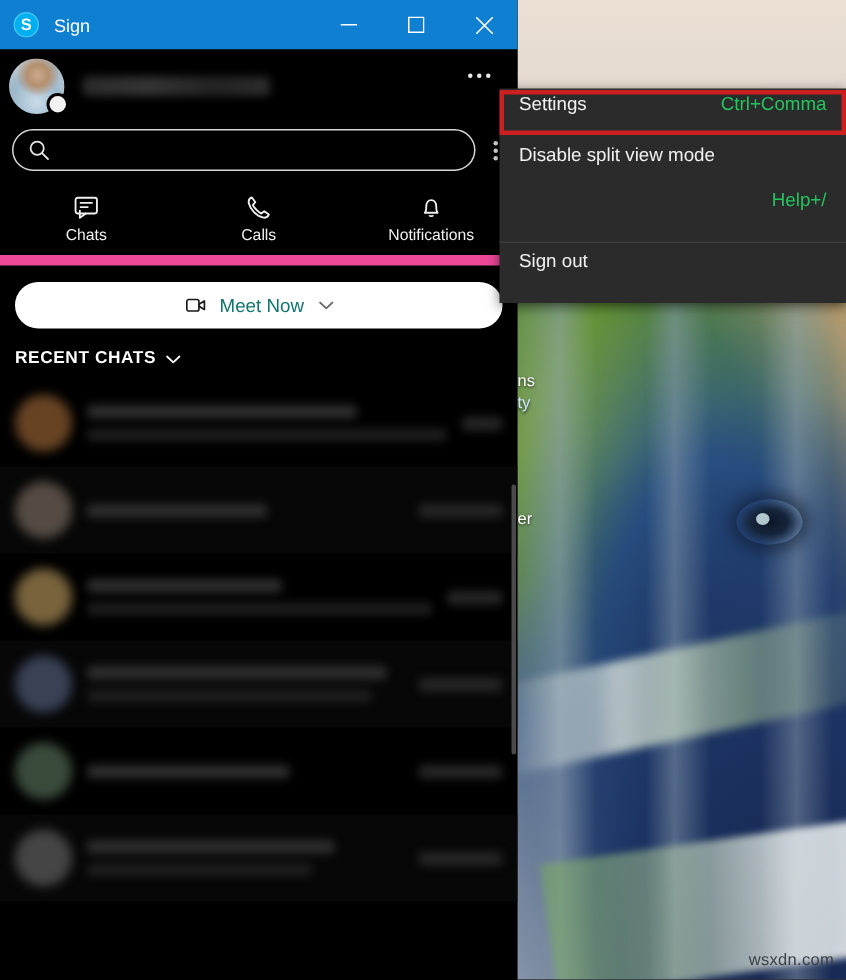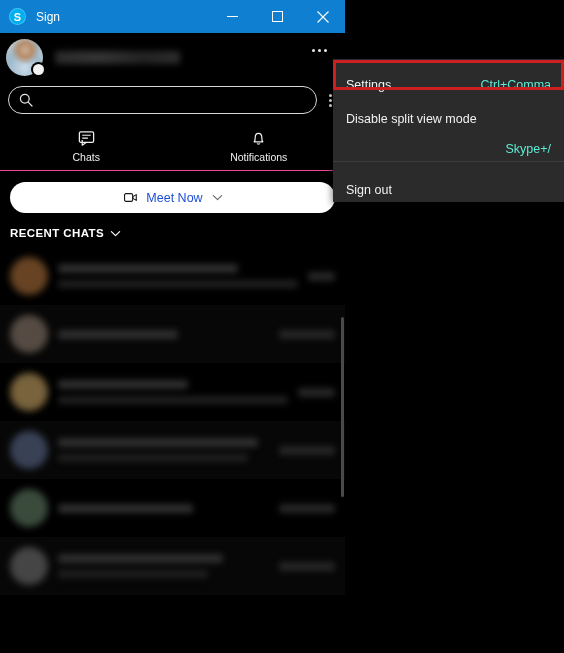--- a/index.html
+++ b/index.html
@@ -293,21 +293,21 @@
     height: 3px;
     border-radius: 50%;
     background: #e6e6e6;
     display: block;
   }
 
   
   .tabs {
     display: flex;
     height: 48px;
-    border-bottom: 1px solid #ec4899;
+    border-bottom: 7px solid #ec4899;
     margin-top: 4px;
   }
   .tab {
     flex: 1;
     display: flex;
     flex-direction: column;
     align-items: center;
     justify-content: center;
     gap: 3px;
     overflow: hidden;
@@ -327,21 +327,21 @@
   }
   .pill {
     flex: 1;
     height: 31px;
     border-radius: 16px;
     background: #ffffff;
     display: flex;
     align-items: center;
     justify-content: center;
     gap: 7px;
-    color: #1d4ed8;
+    color: #0f766e;
     font-size: 12.5px;
     font-family: "Liberation Sans", sans-serif;
   }
   .pill .chev { margin-left: 2px; }
 
   
   .recent-head {
     display: flex;
     align-items: center;
     gap: 6px;
@@ -424,32 +424,32 @@
     left: 333px;
     top: 59px;
     width: 231px;
     background: #2b2b2b;
     box-shadow: 0 2px 8px rgba(0,0,0,0.6);
     padding: 3px 0 5px 0;
     box-sizing: border-box;
   }
   .ctx-item {
     display: flex;
-    align-items: flex-end;
+    align-items: flex-start;
     height: 30px;
     padding: 0 13px;
     color: #f1f1f1;
     font-size: 12.5px;
     font-family: "Liberation Sans", sans-serif;
     position: relative;
     box-sizing: border-box;
   }
   .ctx-item .accel {
     margin-left: auto;
-    color: #5eead4;
+    color: #22c55e;
     font-size: 12.5px;
   }
   .ctx-sep {
     height: 1px;
     background: #3d3d3d;
     margin: 5px 0 5px 0;
   }
   .ctx-gap { height: 4px; }
 
   
@@ -462,20 +462,30 @@
     border: 3px solid #cc1f1f;
     box-sizing: border-box;
     pointer-events: none;
   }
 </style>
 </head>
 <body>
 
 <div id="root">
 
+  <div class="bg-wrap">
+    <div class="bg-art"></div>
+    <div class="bg-stripe"></div>
+    <div class="bg-stripe2"></div>
+    <div class="bg-eye"></div>
+    <div class="bg-text t1">ns</div>
+    <div class="bg-text t2">ty</div>
+    <div class="bg-text t3">er</div>
+    <div class="watermark">wsxdn.com</div>
+  </div>
 
   <div class="skype-window">
 
     <div class="titlebar">
       <div class="sky-logo">S</div>
       <div class="title-text">Sign</div>
       <div class="win-controls">
         <div class="win-btn">
           <svg width="11" height="11" viewBox="0 0 11 11">
             <rect x="0" y="5" width="11" height="1" fill="#ffffff"></rect>
@@ -524,20 +534,26 @@
     </div>
 
     <div class="tabs">
       <div class="tab">
         <svg width="19" height="19" viewBox="0 0 20 20">
           <rect x="2.5" y="3" width="15" height="11" rx="1.5" fill="none" stroke="#f0f0f0" stroke-width="1.3"></rect>
           <path d="M5.5 11.5 L5.5 17 L10 13.9" fill="none" stroke="#f0f0f0" stroke-width="1.3" stroke-linejoin="round"></path>
           <path d="M5.5 6.6 H14.5 M5.5 9.6 H11.5" stroke="#f0f0f0" stroke-width="1.2"></path>
         </svg>
         <span class="tab-label">Chats</span>
+      </div>
+      <div class="tab">
+        <svg width="19" height="19" viewBox="0 0 20 20">
+          <path d="M5.2 2.8 C3.6 3.4 2.6 5 3.1 7 C4.1 11.3 8.3 15.6 12.8 16.8 C14.8 17.3 16.5 16.3 17.1 14.7 L13.9 12.4 L11.8 14.1 C9.8 13.1 6.8 10.1 5.8 8.1 L7.6 6.1 Z" fill="none" stroke="#f0f0f0" stroke-width="1.3" stroke-linejoin="round"></path>
+        </svg>
+        <span class="tab-label">Calls</span>
       </div>
       <div class="tab">
         <svg width="19" height="19" viewBox="0 0 20 20">
           <path d="M5.5 13.5 C5.5 13.5 6.5 12.6 6.5 9.2 C6.5 6.4 8 4.6 10 4.6 C12 4.6 13.5 6.4 13.5 9.2 C13.5 12.6 14.5 13.5 14.5 13.5 Z" fill="none" stroke="#f0f0f0" stroke-width="1.3" stroke-linejoin="round"></path>
           <path d="M8.6 15.2 C8.9 16.1 11.1 16.1 11.4 15.2" fill="none" stroke="#f0f0f0" stroke-width="1.2"></path>
         </svg>
         <span class="tab-label">Notifications</span>
       </div>
     </div>
 
@@ -624,21 +640,21 @@
   <div class="ctx-menu">
     <div class="ctx-item">
       <span>Settings</span>
       <span class="accel">Ctrl+Comma</span>
     </div>
     <div class="ctx-gap"></div>
     <div class="ctx-item">
       <span>Disable split view mode</span>
     </div>
     <div class="ctx-item">
-      <span class="accel">Skype+/</span>
+      <span class="accel">Help+/</span>
     </div>
     <div class="ctx-sep"></div>
     <div class="ctx-item">
       <span>Sign out</span>
     </div>
   </div>
 
   <div class="highlight-box"></div>
 
 </div>

